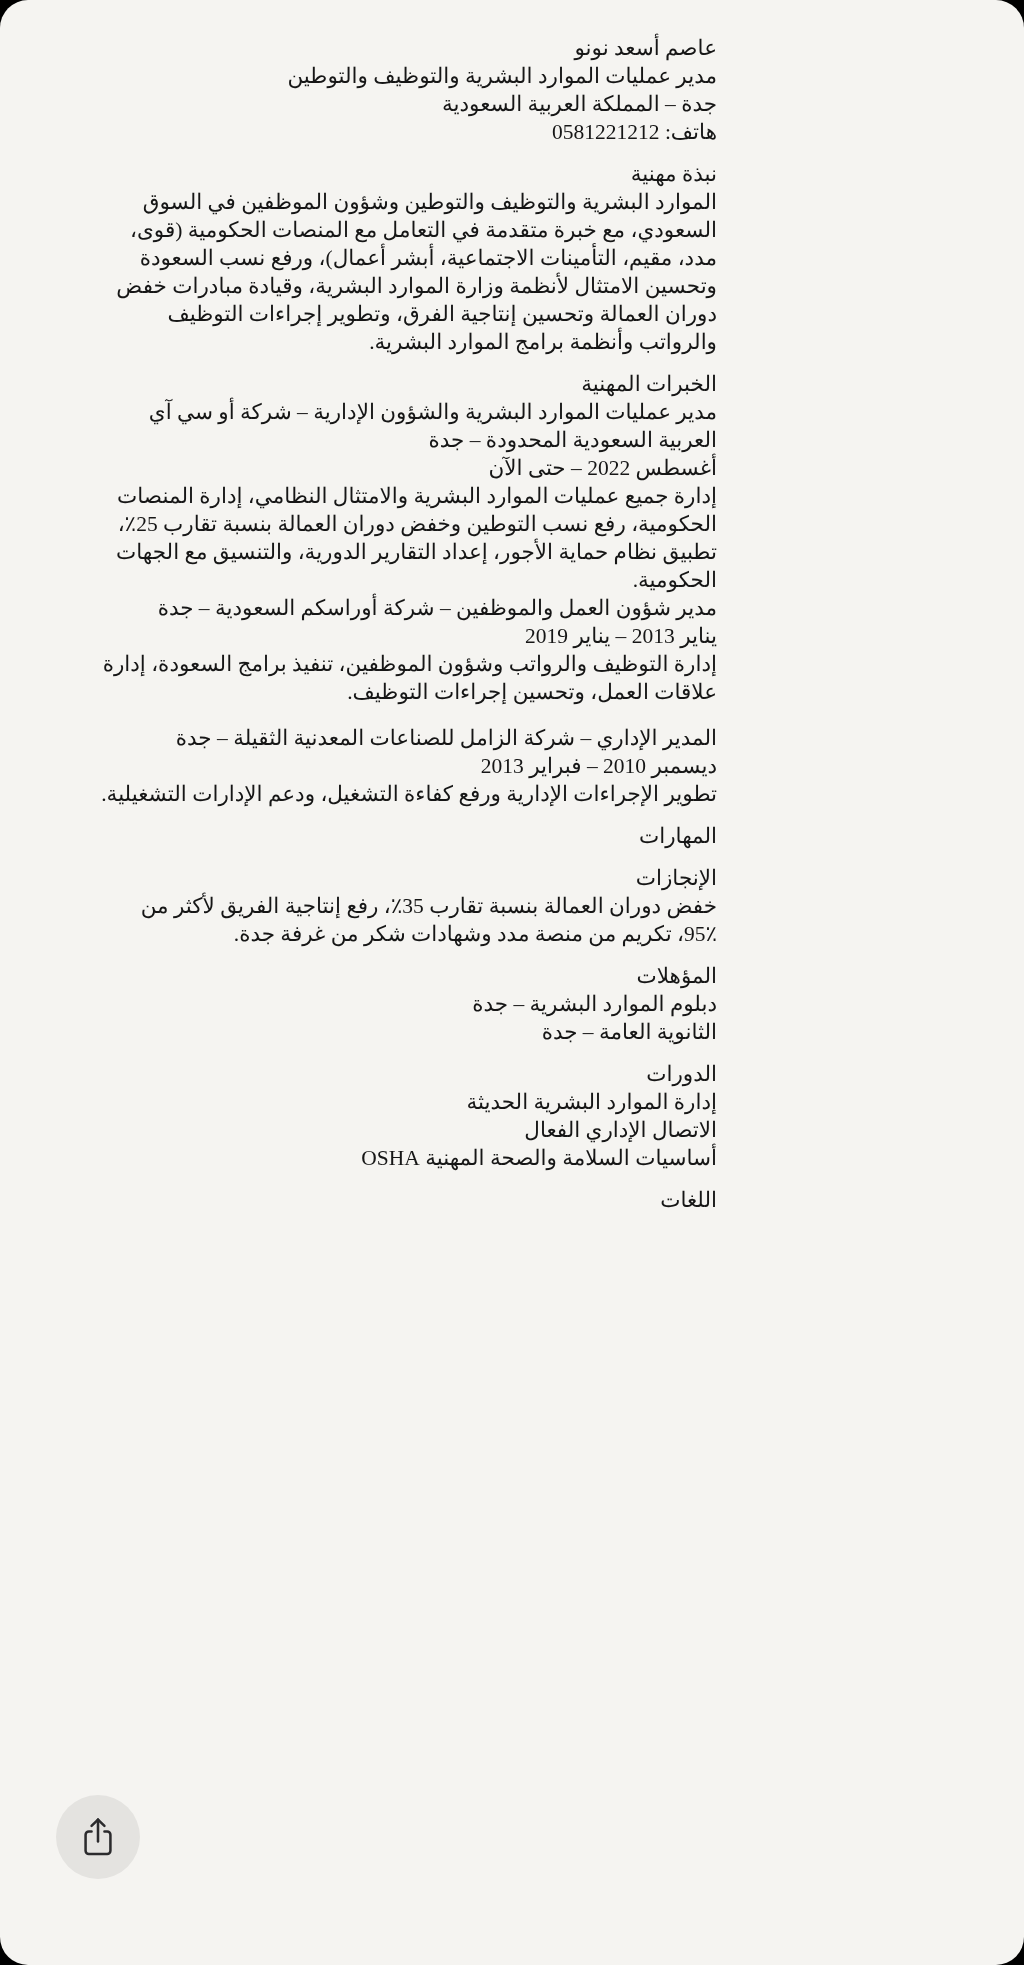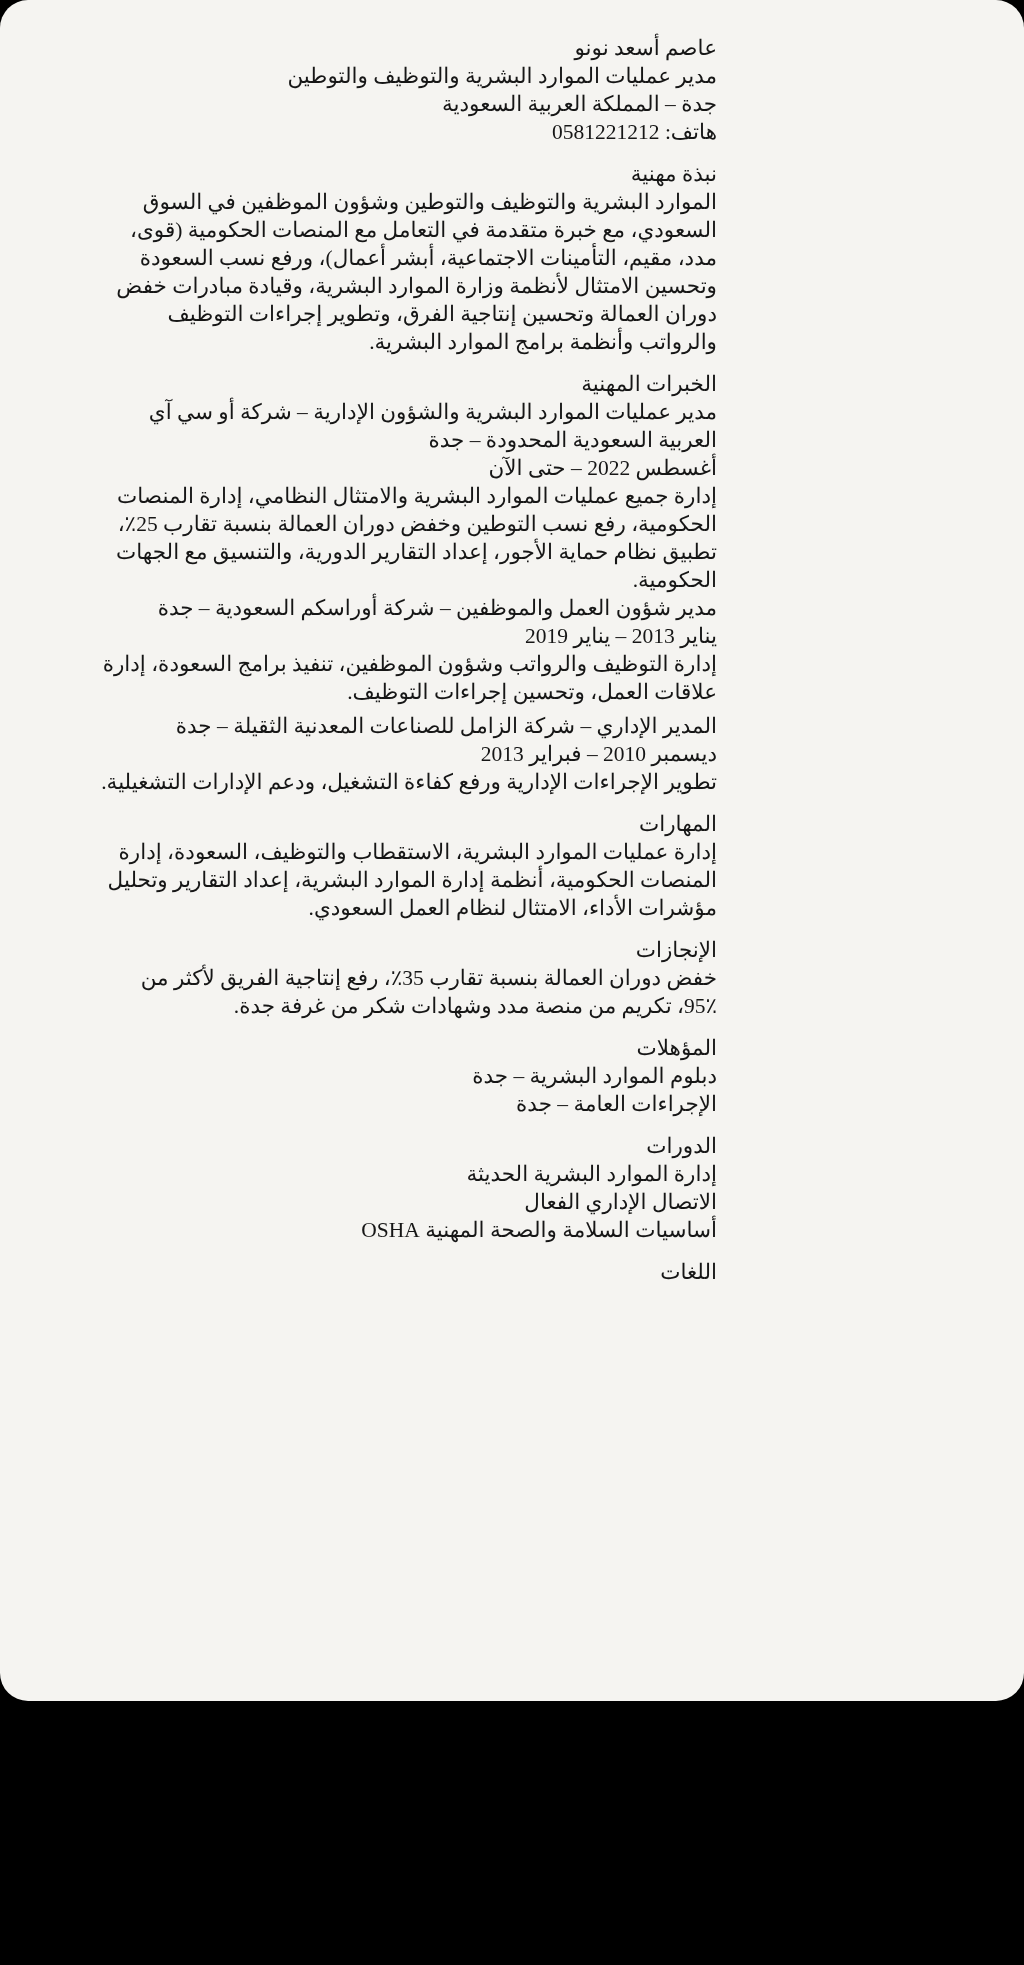--- a/index.html
+++ b/index.html
@@ -1,34 +1,34 @@
 <!DOCTYPE html>
 <html lang="ar"><head>
 <meta charset="utf-8">
 <style>
   html,body { margin:0; padding:0; background:#000; }
   .screen {
     position:relative;
-    width:1024px; height:1701px;
+    width:1024px; height:1965px;
     margin:0 auto;
     background:#f5f4f1;
     border-radius:28px;
     overflow:hidden;
     font-family:"Liberation Serif","DejaVu Serif",serif;
   }
   .document {
     position:absolute;
     top:34px; left:85px; width:632px;
     direction:rtl;
     text-align:right;
     color:#161616;
     font-size:21.5px;
     line-height:28px;
   }
-  .paragraph + .paragraph { margin-top:6px; }
+  .paragraph + .paragraph { margin-top:18px; }
   .section { margin-top:14px; }
   .header-block .line,
   .section .line,
   .section .section-title { white-space:nowrap; }
   .section-title { }
   .share-button {
     position:absolute;
     left:56px; top:1795px;
     width:84px; height:84px;
     border-radius:50%;
@@ -82,38 +82,33 @@
             <div class="line">علاقات العمل، وتحسين إجراءات التوظيف.</div>
           </div>
           <div class="paragraph">
             <div class="line">المدير الإداري – شركة الزامل للصناعات المعدنية الثقيلة – جدة</div>
             <div class="line">ديسمبر 2010 – فبراير 2013</div>
             <div class="line">تطوير الإجراءات الإدارية ورفع كفاءة التشغيل، ودعم الإدارات التشغيلية.</div>
           </div>
         </div>
         <div class="section">
           <div class="section-title">المهارات</div>
-          <div class="paragraph-first">
-            <div class="line">إدارة عمليات الموارد البشرية، الاستقطاب والتوظيف، السعودة، إدارة</div>
-            <div class="line">المنصات الحكومية، أنظمة إدارة الموارد البشرية، إعداد التقارير وتحليل</div>
-            <div class="line">مؤشرات الأداء، الامتثال لنظام العمل السعودي.</div>
-          </div>
         </div>
         <div class="section">
           <div class="section-title">الإنجازات</div>
           <div class="paragraph-first">
             <div class="line">خفض دوران العمالة بنسبة تقارب 35٪، رفع إنتاجية الفريق لأكثر من</div>
             <div class="line">95٪، تكريم من منصة مدد وشهادات شكر من غرفة جدة.</div>
           </div>
         </div>
         <div class="section">
           <div class="section-title">المؤهلات</div>
           <div class="paragraph-first">
             <div class="line">دبلوم الموارد البشرية – جدة</div>
-            <div class="line">الإجراءات العامة – جدة</div>
+            <div class="line">الثانوية العامة – جدة</div>
           </div>
         </div>
         <div class="section">
           <div class="section-title">الدورات</div>
           <div class="paragraph-first">
             <div class="line">إدارة الموارد البشرية الحديثة</div>
             <div class="line">الاتصال الإداري الفعال</div>
             <div class="line">أساسيات السلامة والصحة المهنية OSHA</div>
           </div>
         </div>

